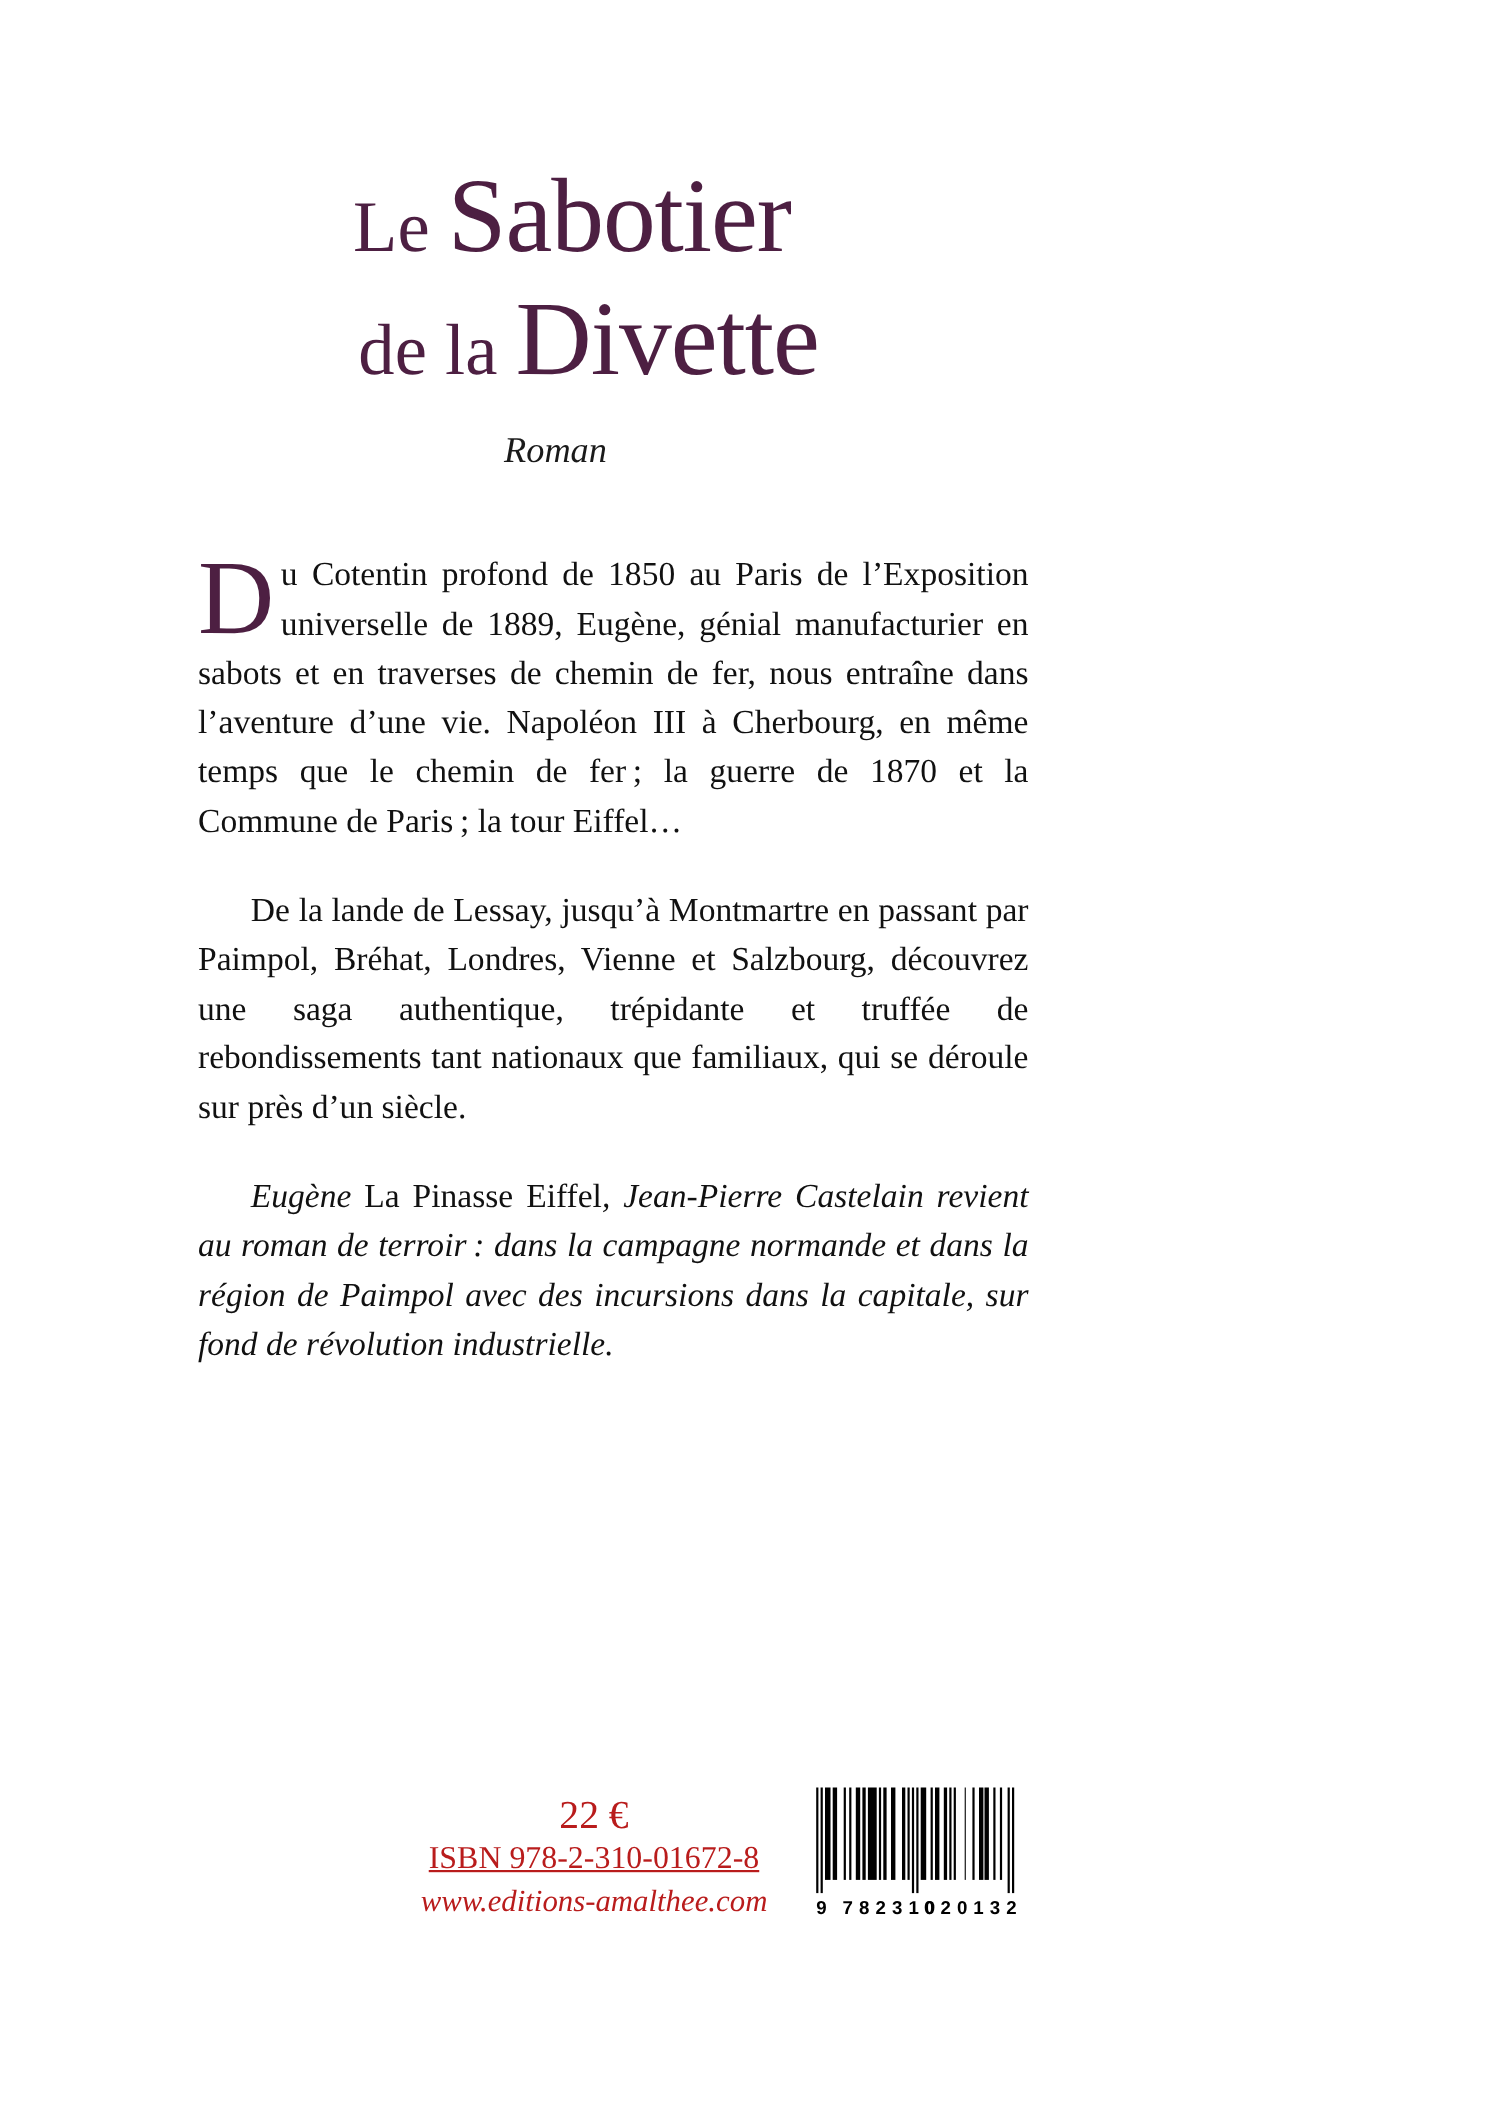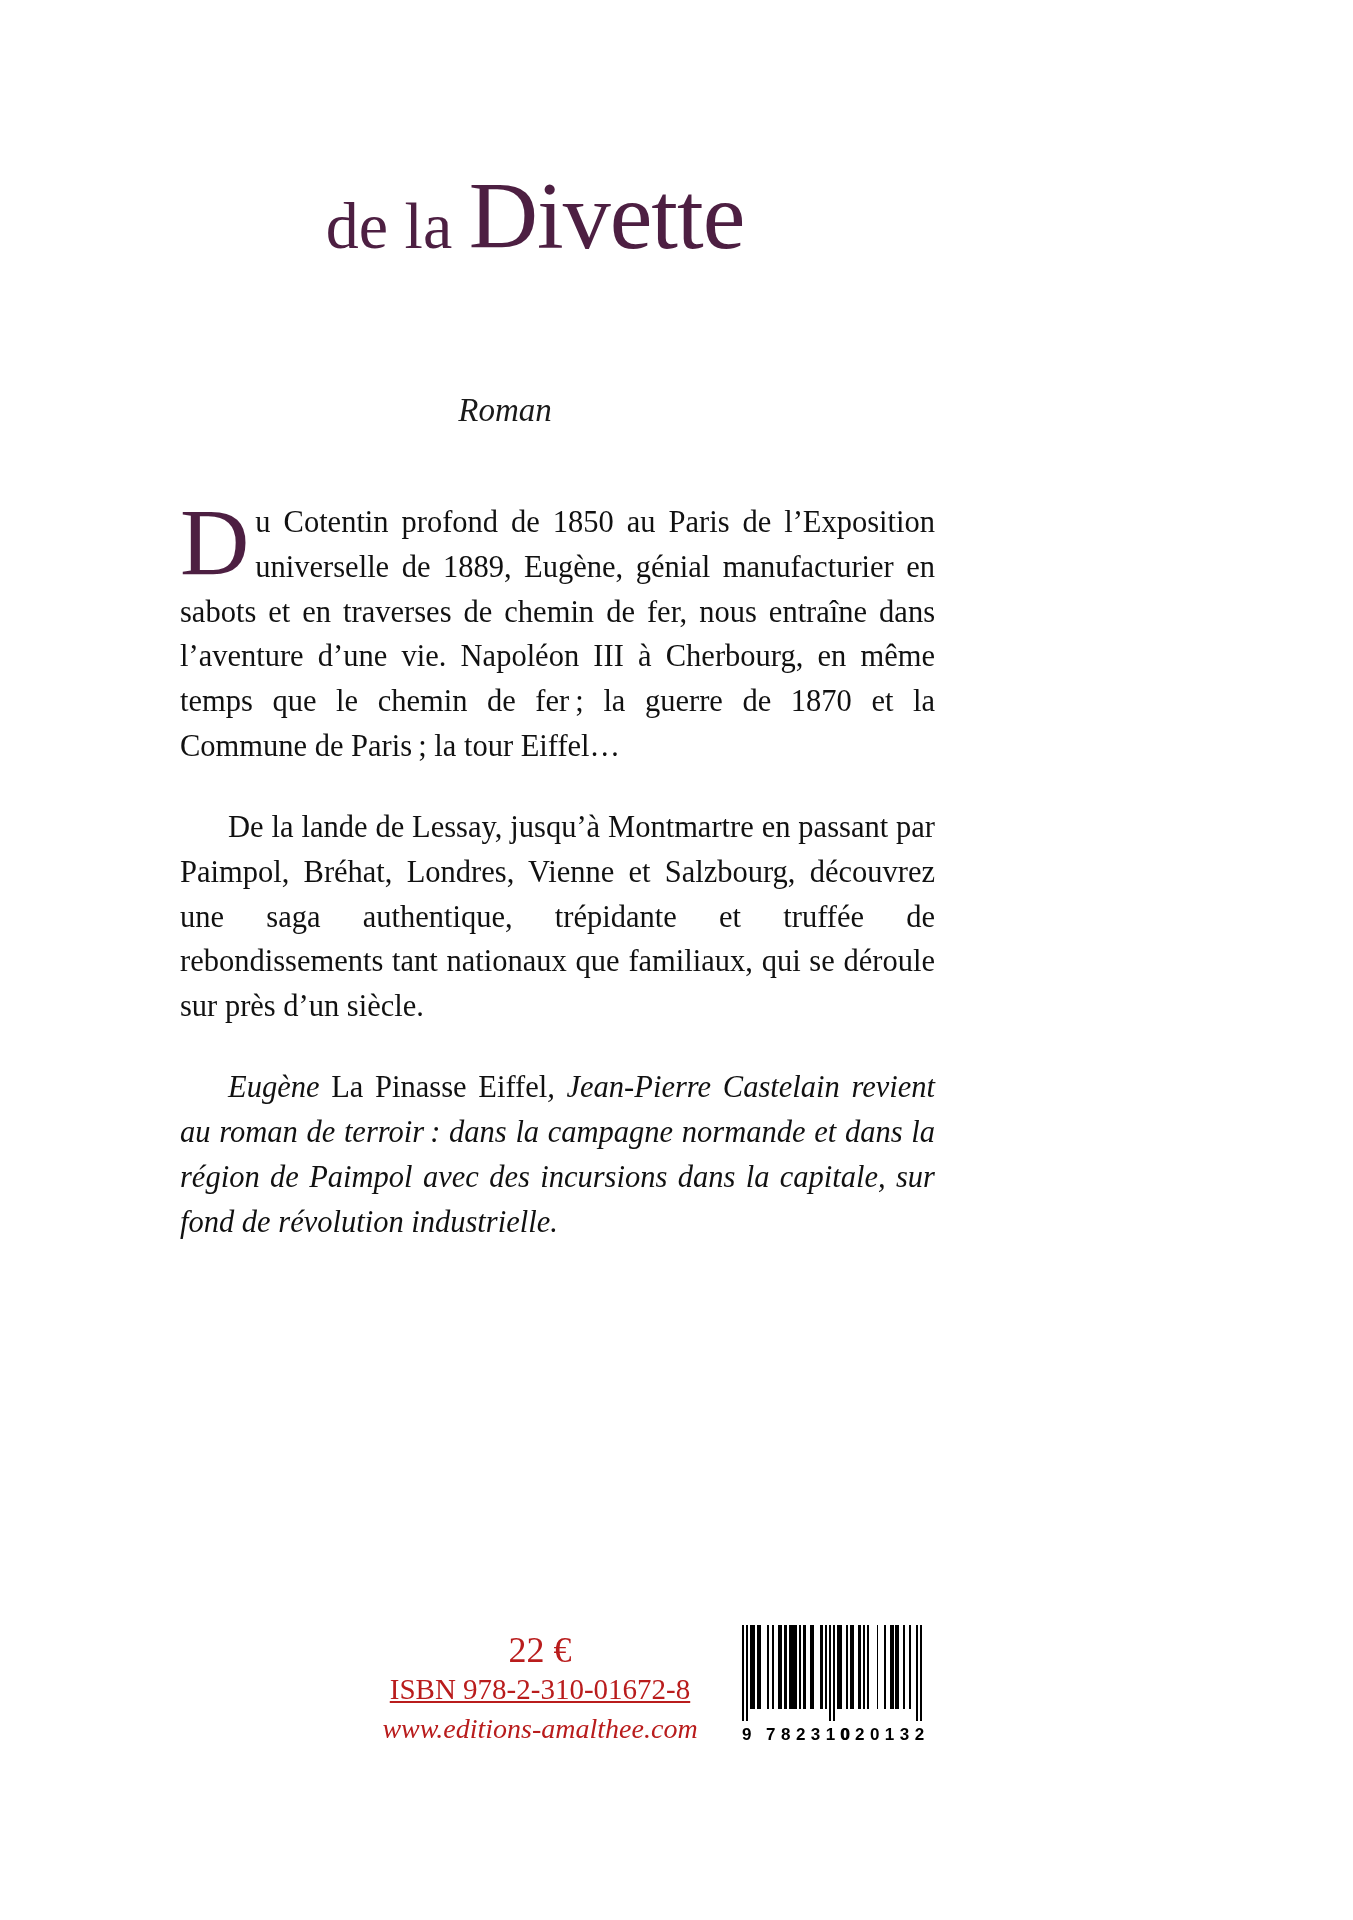--- a/index.html
+++ b/index.html
@@ -177,20 +177,23 @@
   .bd-lead  { left: 0px; }
   .bd-left  { left: 24px; letter-spacing: 5.5px; }
   .bd-right { left: 98px; letter-spacing: 5.5px; }
 </style>
 </head>
 <body>
 
 <div id="cover">
 
   <div class="title-block">
+    <div class="title-line title-line-1">
+      <span class="t-small">Le</span><span class="t-small">&nbsp;</span><span class="t-big">Sabotier</span>
+    </div>
     <div class="title-line title-line-2">
       <span class="t-small">de la</span><span class="t-small">&nbsp;</span><span class="t-big">Divette</span>
     </div>
   </div>
 
   <div class="genre">Roman</div>
 
   <div class="blurb">
 
     <p class="para dropcap">

